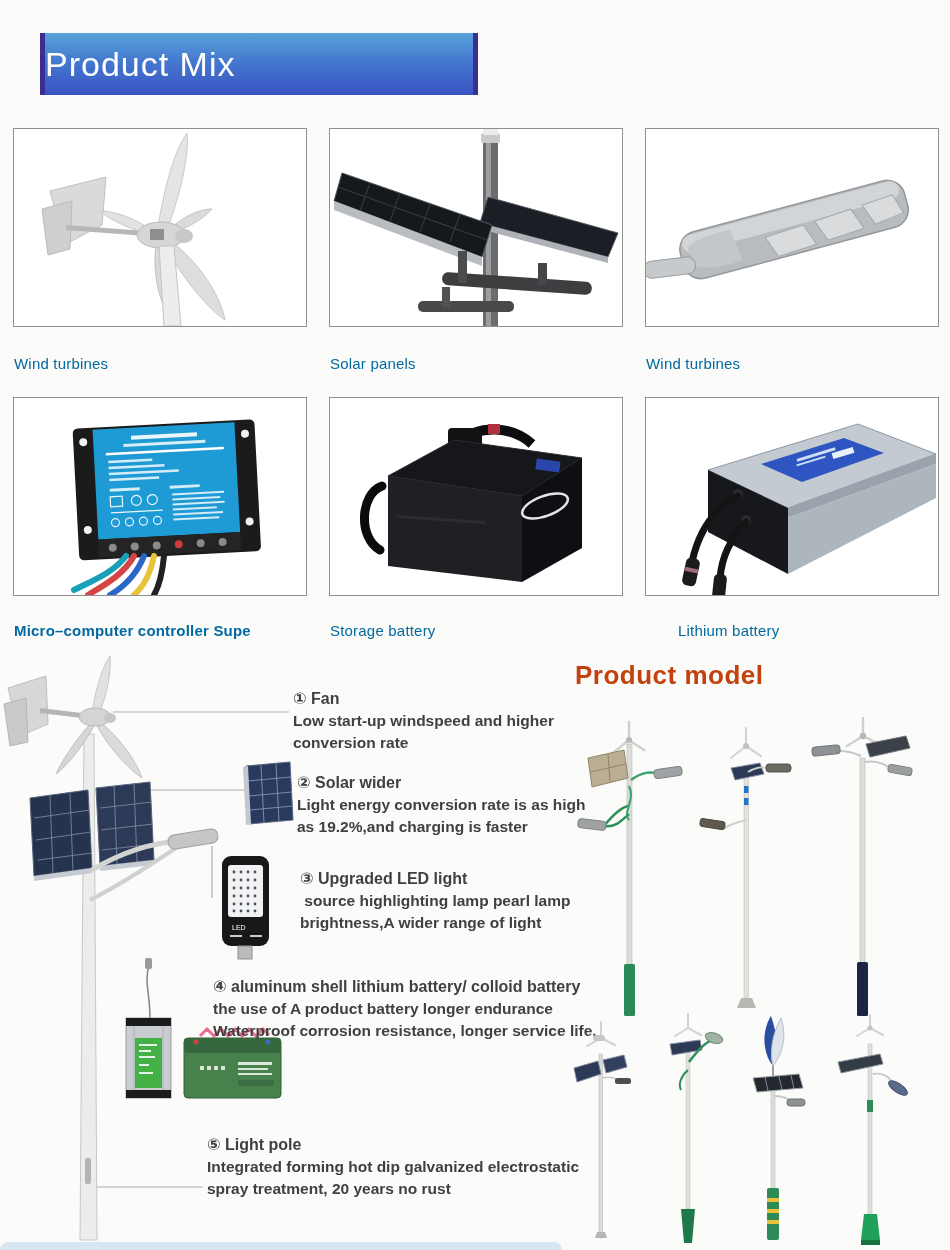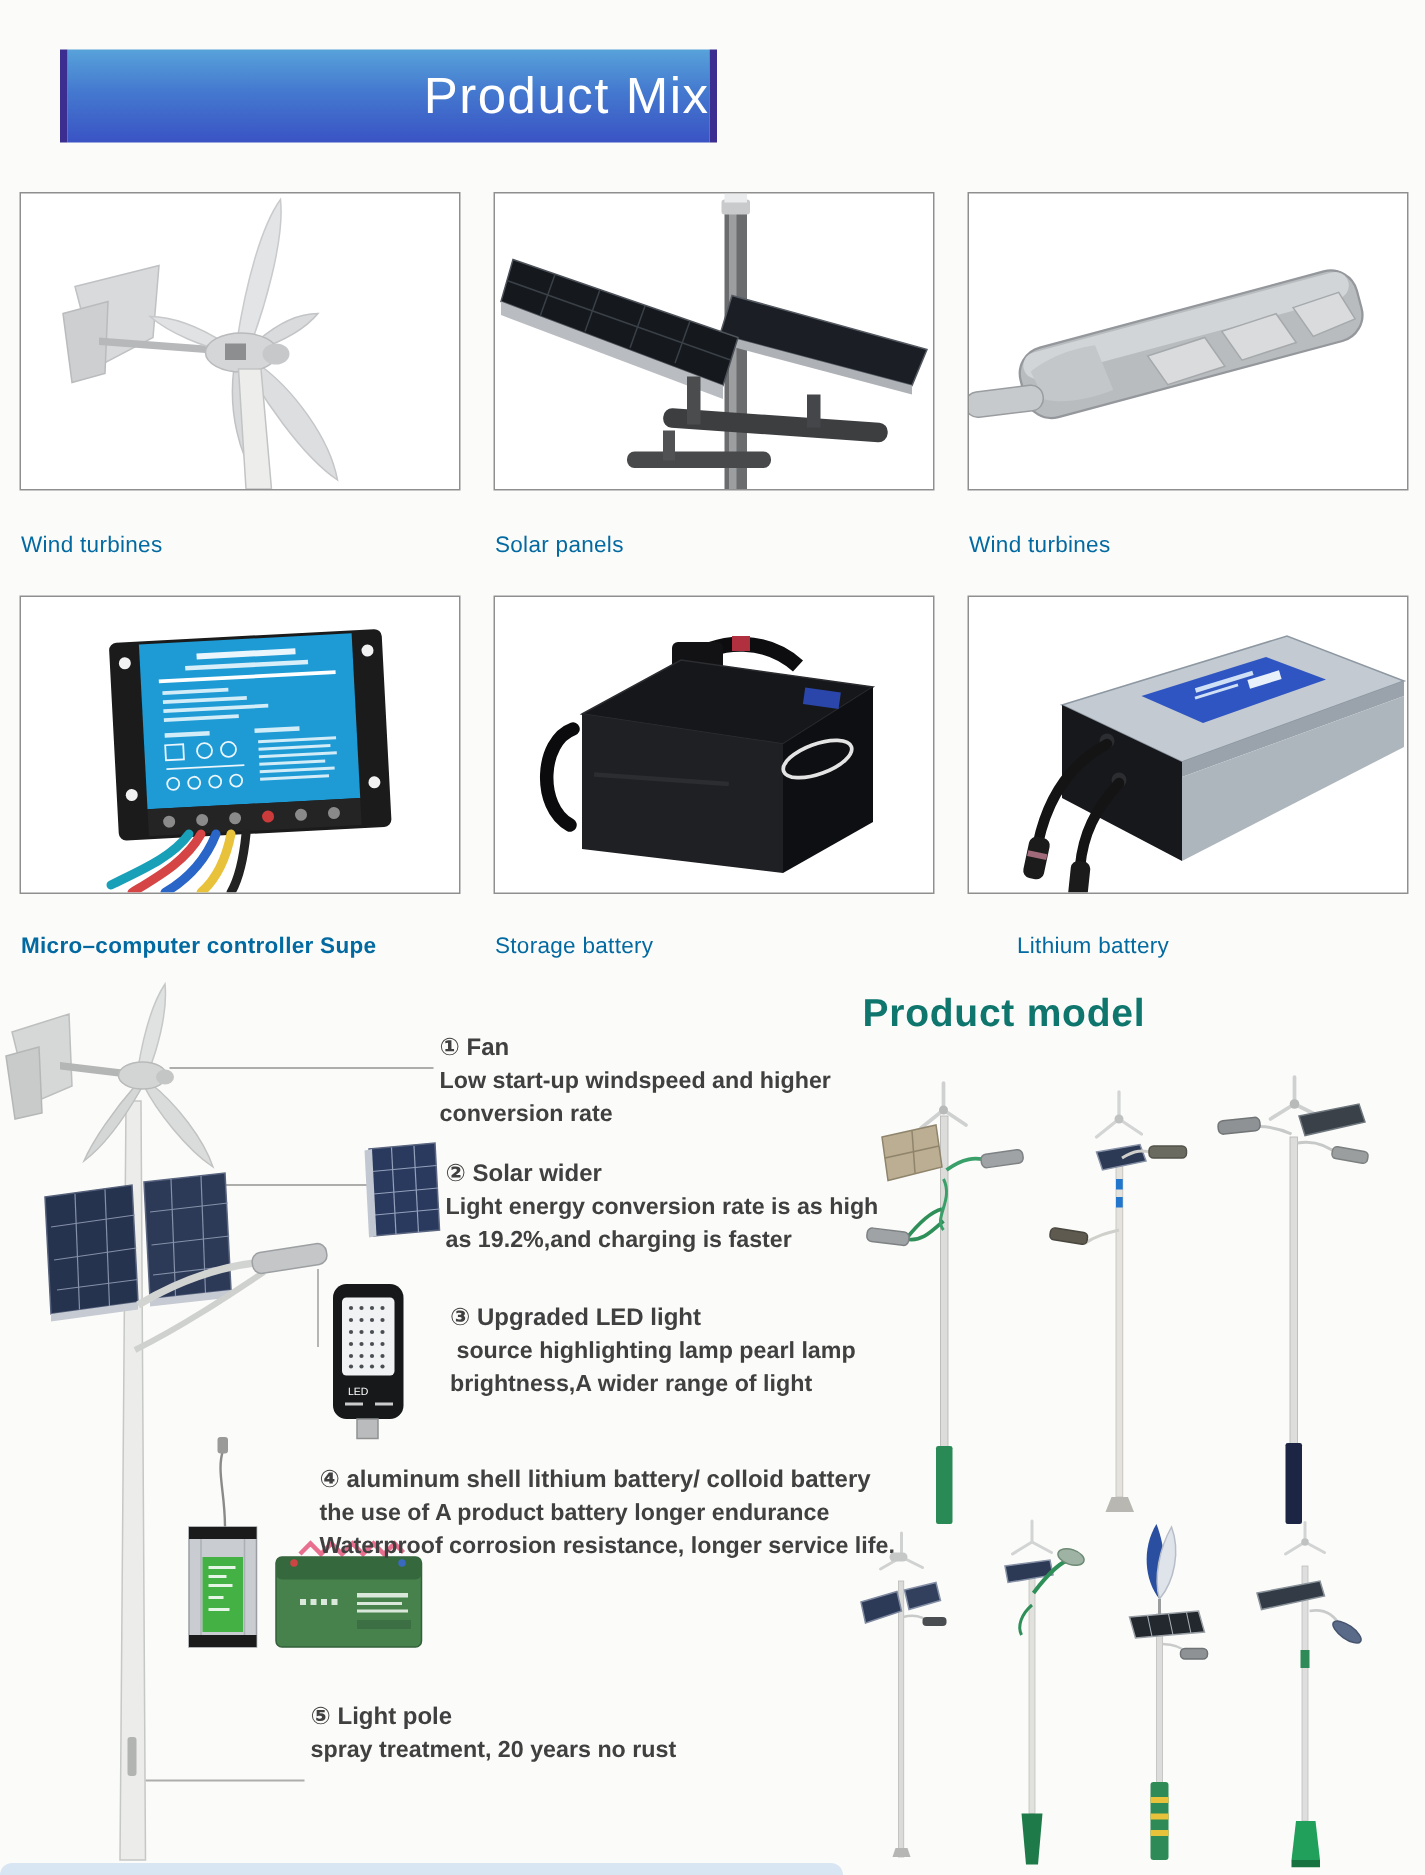--- a/index.html
+++ b/index.html
@@ -7,34 +7,34 @@
     width:950px;height:1250px;position:relative;overflow:hidden;
     background:#fbfbf9;
     font-family:"Liberation Sans","DejaVu Sans",sans-serif;
   }
   .abs{position:absolute;}
   
   .banner{
     left:40px;top:33px;width:428px;height:62px;
     background:linear-gradient(180deg,#58a2da 0%,#4479cf 45%,#3a53c4 100%);
     border-left:5px solid #3c2e91;border-right:5px solid #3c2e91;
-    display:flex;align-items:center;justify-content:flex-end;
+    display:flex;align-items:center;justify-content:flex-start;
   }
   .banner-title{color:#ffffff;font-size:34px;letter-spacing:1px;}
   
   .pbox{
     width:294px;height:199px;background:#ffffff;border:1px solid #8f8f8f;
     box-sizing:border-box;overflow:hidden;
   }
   .pbox svg{display:block;}
   .plabel{
     font-size:15px;color:#0369a1;letter-spacing:.2px;
   }
   
-  .pm-heading{font-size:26px;font-weight:bold;color:#0f766e;letter-spacing:.5px;}
+  .pm-heading{font-size:26px;font-weight:bold;color:#c2410c;letter-spacing:.5px;}
   .ann{color:#404040;font-weight:bold;}
   .ann .t{font-size:16px;line-height:22px;white-space:pre-wrap;}
   .ann .l{font-size:15.5px;line-height:22px;white-space:pre-wrap;}
   .bluebar{
     left:0;top:1242px;width:562px;height:10px;background:#d8e6f4;
     border-radius:8px 8px 0 0;
   }
 </style>
 </head>
 <body>
@@ -369,20 +369,21 @@
   <div class="l"> source highlighting lamp pearl lamp</div>
   <div class="l">brightness,A wider range of light</div>
 </div>
 <div class="abs ann" style="left:213px;top:976px;">
   <div class="t">④ aluminum shell lithium battery/ colloid battery</div>
   <div class="l">the use of A product battery longer endurance</div>
   <div class="l">Waterproof corrosion resistance, longer service life,</div>
 </div>
 <div class="abs ann" style="left:207px;top:1134px;">
   <div class="t">⑤ Light pole</div>
+  <div class="l">Integrated forming hot dip galvanized electrostatic</div>
   <div class="l">spray treatment, 20 years no rust</div>
 </div>
 
 <svg class="abs" style="left:570px;top:716px;" width="125" height="302" viewBox="0 0 125 302">
   <rect x="57" y="28" width="5" height="224" fill="#dcdcda" stroke="#b9b9b7" stroke-width="0.6"></rect>
   <rect x="54" y="248" width="11" height="52" rx="1.5" fill="#2a8a56"></rect>
   <g stroke="#cfd1d1" stroke-width="2.5" stroke-linecap="round">
     <line x1="59" y1="24" x2="59" y2="6"></line>
       <line x1="59" y1="24" x2="44" y2="36"></line>
       <line x1="59" y1="24" x2="74" y2="34"></line>

